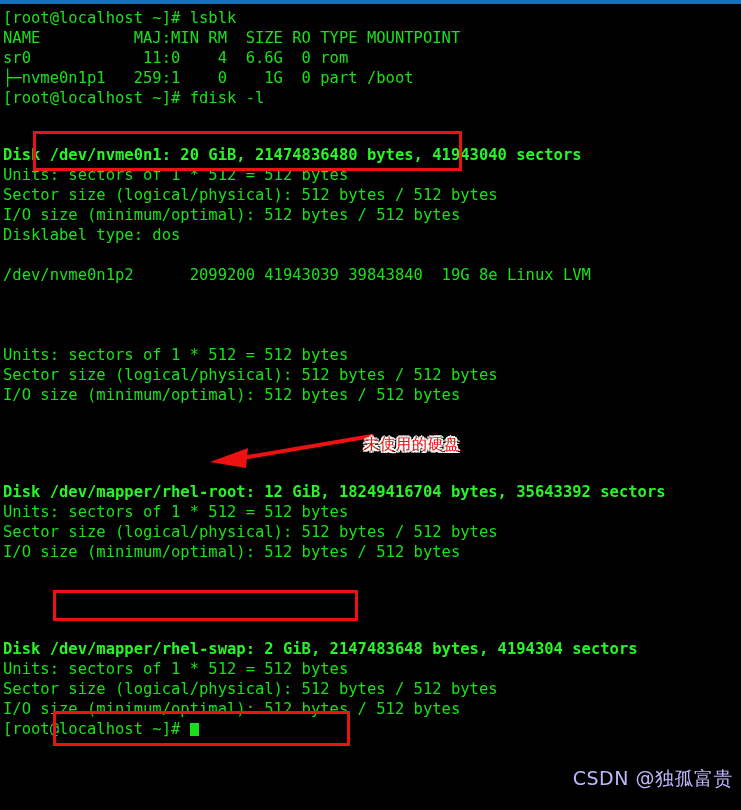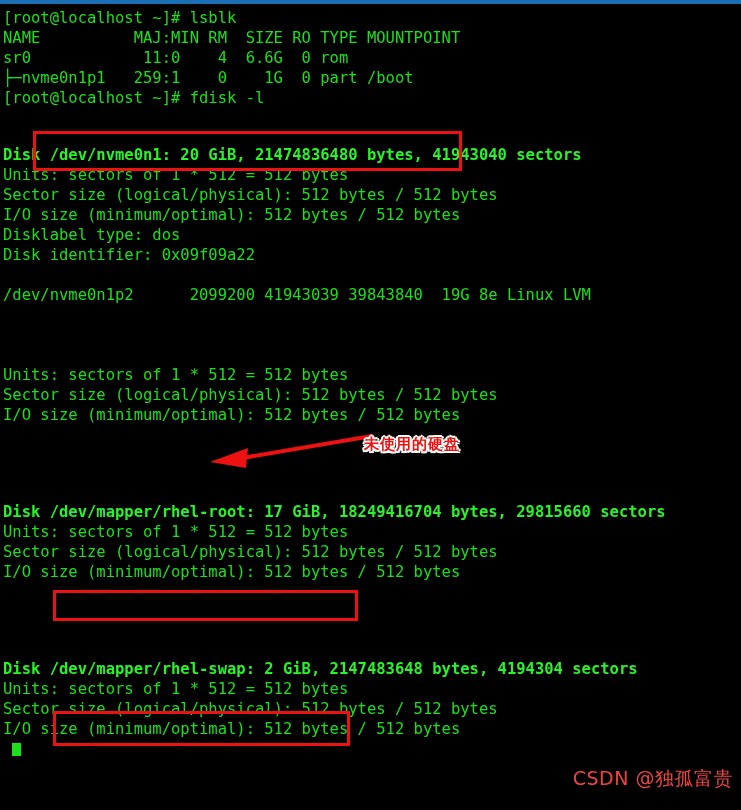--- a/index.html
+++ b/index.html
@@ -67,39 +67,39 @@
   
   #arrow { position: absolute; left: 200px; top: 428px; width: 180px; height: 46px; }
 
   
   .annot {
     position: absolute;
     left: 364px;
     top: 435px;
     font-family: "DejaVu Sans", "Liberation Sans", sans-serif;
     font-size: 15px;
-    font-weight: bold;
+    font-weight: normal;
     color: #ee1111;
     letter-spacing: 1px;
     text-shadow:
       -1.5px -1.5px 0 #fff, 1.5px -1.5px 0 #fff,
       -1.5px  1.5px 0 #fff, 1.5px  1.5px 0 #fff,
        0 -2px 0 #fff, 0 2px 0 #fff,
       -2px 0 0 #fff, 2px 0 0 #fff;
     white-space: nowrap;
   }
 
   
   .watermark {
     position: absolute;
     right: 8px;
     bottom: 18px;
     font-family: "DejaVu Sans", "Liberation Sans", sans-serif;
     font-size: 19px;
-    color: #ef4444;
+    color: #c4b5fd;
     white-space: nowrap;
     letter-spacing: 0.5px;
   }
 </style>
 </head>
 <body>
 
 <div id="screen">
 
   <div class="topbar"></div>
@@ -108,42 +108,41 @@
       <div class="ln">[root@localhost ~]# lsblk</div>
       <div class="ln">NAME          MAJ:MIN RM  SIZE RO TYPE MOUNTPOINT</div>
       <div class="ln">sr0            11:0    4  6.6G  0 rom</div>
       <div class="ln">├─nvme0n1p1   259:1    0    1G  0 part /boot</div>
       <div class="ln">[root@localhost ~]# fdisk -l</div>
       <div class="ln bold">Disk /dev/nvme0n1: 20 GiB, 21474836480 bytes, 41943040 sectors</div>
       <div class="ln">Units: sectors of 1 * 512 = 512 bytes</div>
       <div class="ln">Sector size (logical/physical): 512 bytes / 512 bytes</div>
       <div class="ln">I/O size (minimum/optimal): 512 bytes / 512 bytes</div>
       <div class="ln">Disklabel type: dos</div>
-      <div class="ln">Disk identifier: 0x09f09a22</div>
       <div class="ln blank"> </div>
       <div class="ln">/dev/nvme0n1p2      2099200 41943039 39843840  19G 8e Linux LVM</div>
       <div class="ln blank"> </div>
       <div class="ln blank"> </div>
       <div class="ln blank"> </div>
       <div class="ln">Units: sectors of 1 * 512 = 512 bytes</div>
       <div class="ln">Sector size (logical/physical): 512 bytes / 512 bytes</div>
       <div class="ln">I/O size (minimum/optimal): 512 bytes / 512 bytes</div>
       <div class="ln blank"> </div>
       <div class="ln blank"> </div>
-      <div class="ln bold">Disk /dev/mapper/rhel-root: 17 GiB, 18249416704 bytes, 29815660 sectors</div>
+      <div class="ln bold">Disk /dev/mapper/rhel-root: 12 GiB, 18249416704 bytes, 35643392 sectors</div>
       <div class="ln">Units: sectors of 1 * 512 = 512 bytes</div>
       <div class="ln">Sector size (logical/physical): 512 bytes / 512 bytes</div>
       <div class="ln">I/O size (minimum/optimal): 512 bytes / 512 bytes</div>
       <div class="ln blank"> </div>
       <div class="ln blank"> </div>
       <div class="ln bold">Disk /dev/mapper/rhel-swap: 2 GiB, 2147483648 bytes, 4194304 sectors</div>
       <div class="ln">Units: sectors of 1 * 512 = 512 bytes</div>
       <div class="ln">Sector size (logical/physical): 512 bytes / 512 bytes</div>
       <div class="ln">I/O size (minimum/optimal): 512 bytes / 512 bytes</div>
-      <div class="ln"> <span class="cursor"></span></div>
+      <div class="ln"><span>[root@localhost ~]#</span> <span class="cursor"></span></div>
     </div>
 
   <div class="redbox" id="box-lvm"></div>
   <div class="redbox" id="box-root"></div>
   <div class="redbox" id="box-swap"></div>
 
   <svg id="arrow" viewBox="0 0 180 46" xmlns="http://www.w3.org/2000/svg">
     <line x1="172" y1="8" x2="42" y2="30" stroke="#ee1111" stroke-width="4" stroke-linecap="round"></line>
     <polygon points="10,34 48,20 46,40" fill="#ee1111"></polygon>
   </svg>

